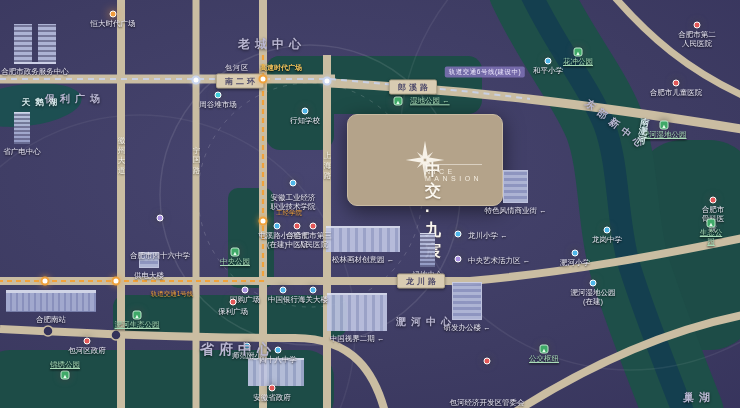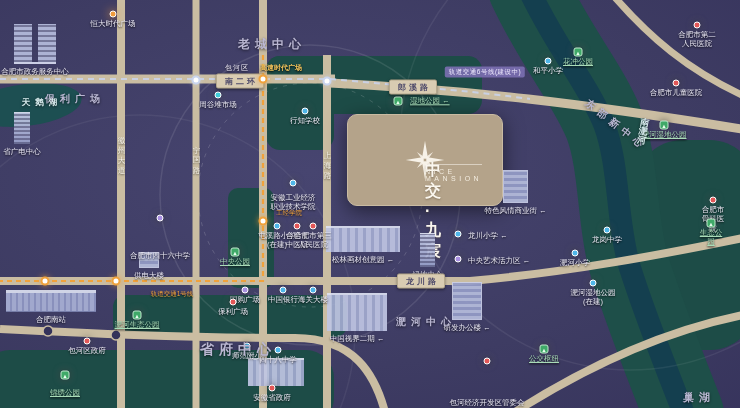--- a/index.html
+++ b/index.html
@@ -212,21 +212,21 @@
     <div class="plabel" style="left: 233px; top: 307px;">保利广场</div>
     <div class="dot blue" style="left: 247px; top: 346px;"></div>
     <div class="plabel" style="left: 247px; top: 351px;">师范附小</div>
     <div class="dot blue" style="left: 278px; top: 350px;"></div>
     <div class="plabel" style="left: 278px; top: 355px;">四十八中学</div>
     <div class="dot park" style="left: 137px; top: 315px;"></div>
     <div class="plabel greenish" style="left: 137px; top: 320px;">淝河生态公园</div>
     <div class="dot red" style="left: 87px; top: 341px;"></div>
     <div class="plabel" style="left: 87px; top: 346px;">包河区政府</div>
     <div class="dot park" style="left: 65px; top: 375px;"></div>
-    <div class="plabel greenish" style="left: 65px; top: 388px;">锦绣公园</div>
+    <div class="plabel greenish" style="left: 65px; top: 360px;">锦绣公园</div>
     <div class="dot red" style="left: 272px; top: 388px;"></div>
     <div class="plabel" style="left: 272px; top: 393px;">安徽省政府</div>
     <div class="dot blue" style="left: 593px; top: 283px;"></div>
     <div class="plabel" style="left: 593px; top: 288px;">淝河湿地公园
 (在建)</div>
     <div class="dot blue" style="left: 575px; top: 253px;"></div>
     <div class="plabel" style="left: 575px; top: 258px;">淝河小学</div>
     <div class="dot park" style="left: 235px; top: 252px;"></div>
     <div class="plabel greenish" style="left: 235px; top: 257px;">中央公园</div>
     <div class="dot park" style="left: 544px; top: 349px;"></div>

